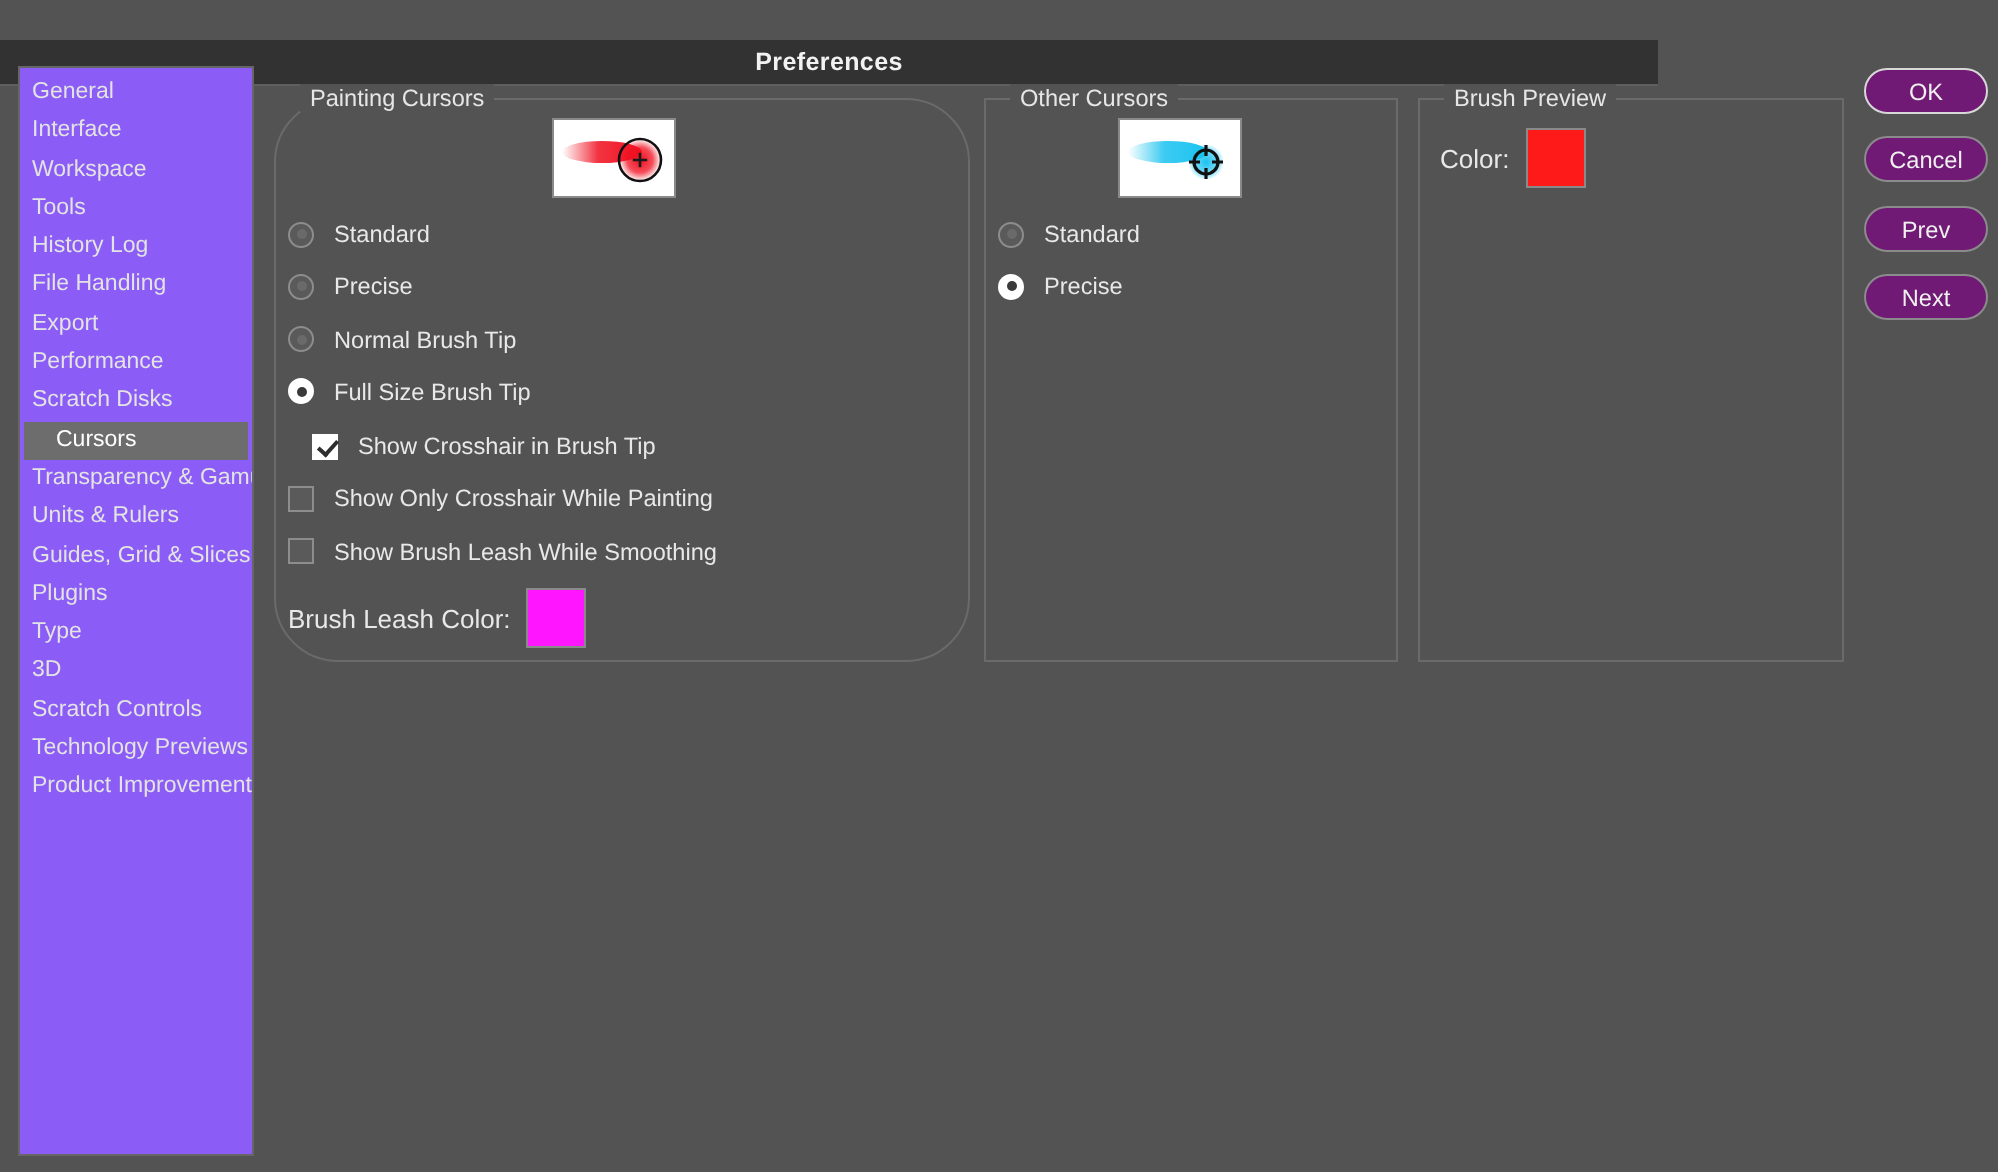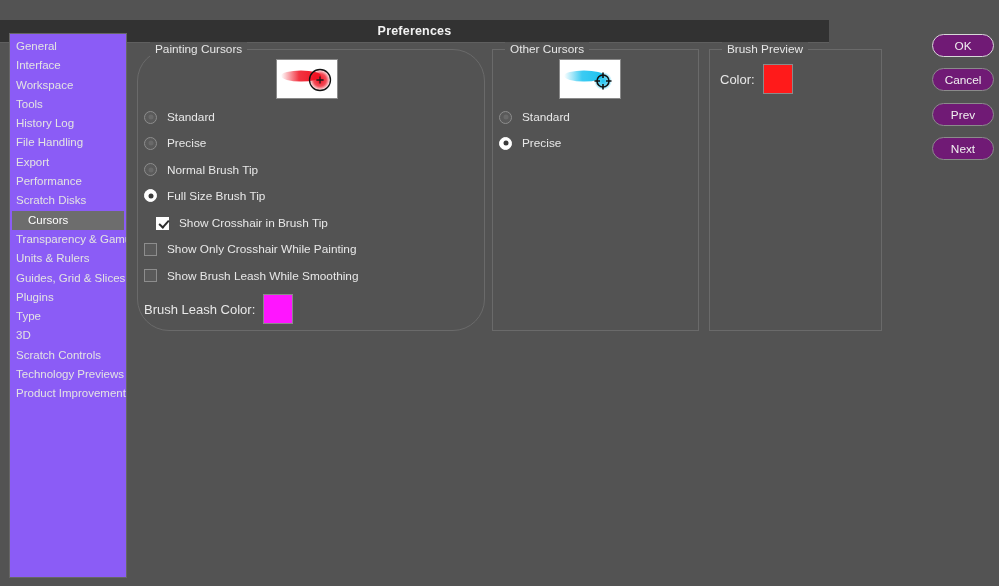--- a/index.html
+++ b/index.html
@@ -52,21 +52,21 @@
   }
   .group > .legend {
     position: absolute; top: -8px; left: 12px;
     padding: 0 5px;
     background: #535353;
     color: #e6e6e6; font-size: 11.8px;
     white-space: nowrap;
   }
   #grp-painting { left: 137px; top: 49px; width: 348px; height: 282px; border-radius: 32px; }
   #grp-other    { left: 492px; top: 49px; width: 207px; height: 282px; }
-  #grp-preview  { left: 709px; top: 49px; width: 173px; height: 282px; }
+  #grp-preview  { left: 709px; top: 49px; width: 213px; height: 282px; }
 
   
   .preview-box {
     position: absolute;
     width: 62px; height: 40px;
     background: #ffffff;
     border: 1px solid #8a8a8a;
     overflow: hidden;
   }
   #preview-painting { left: 138px; top: 9px; }

